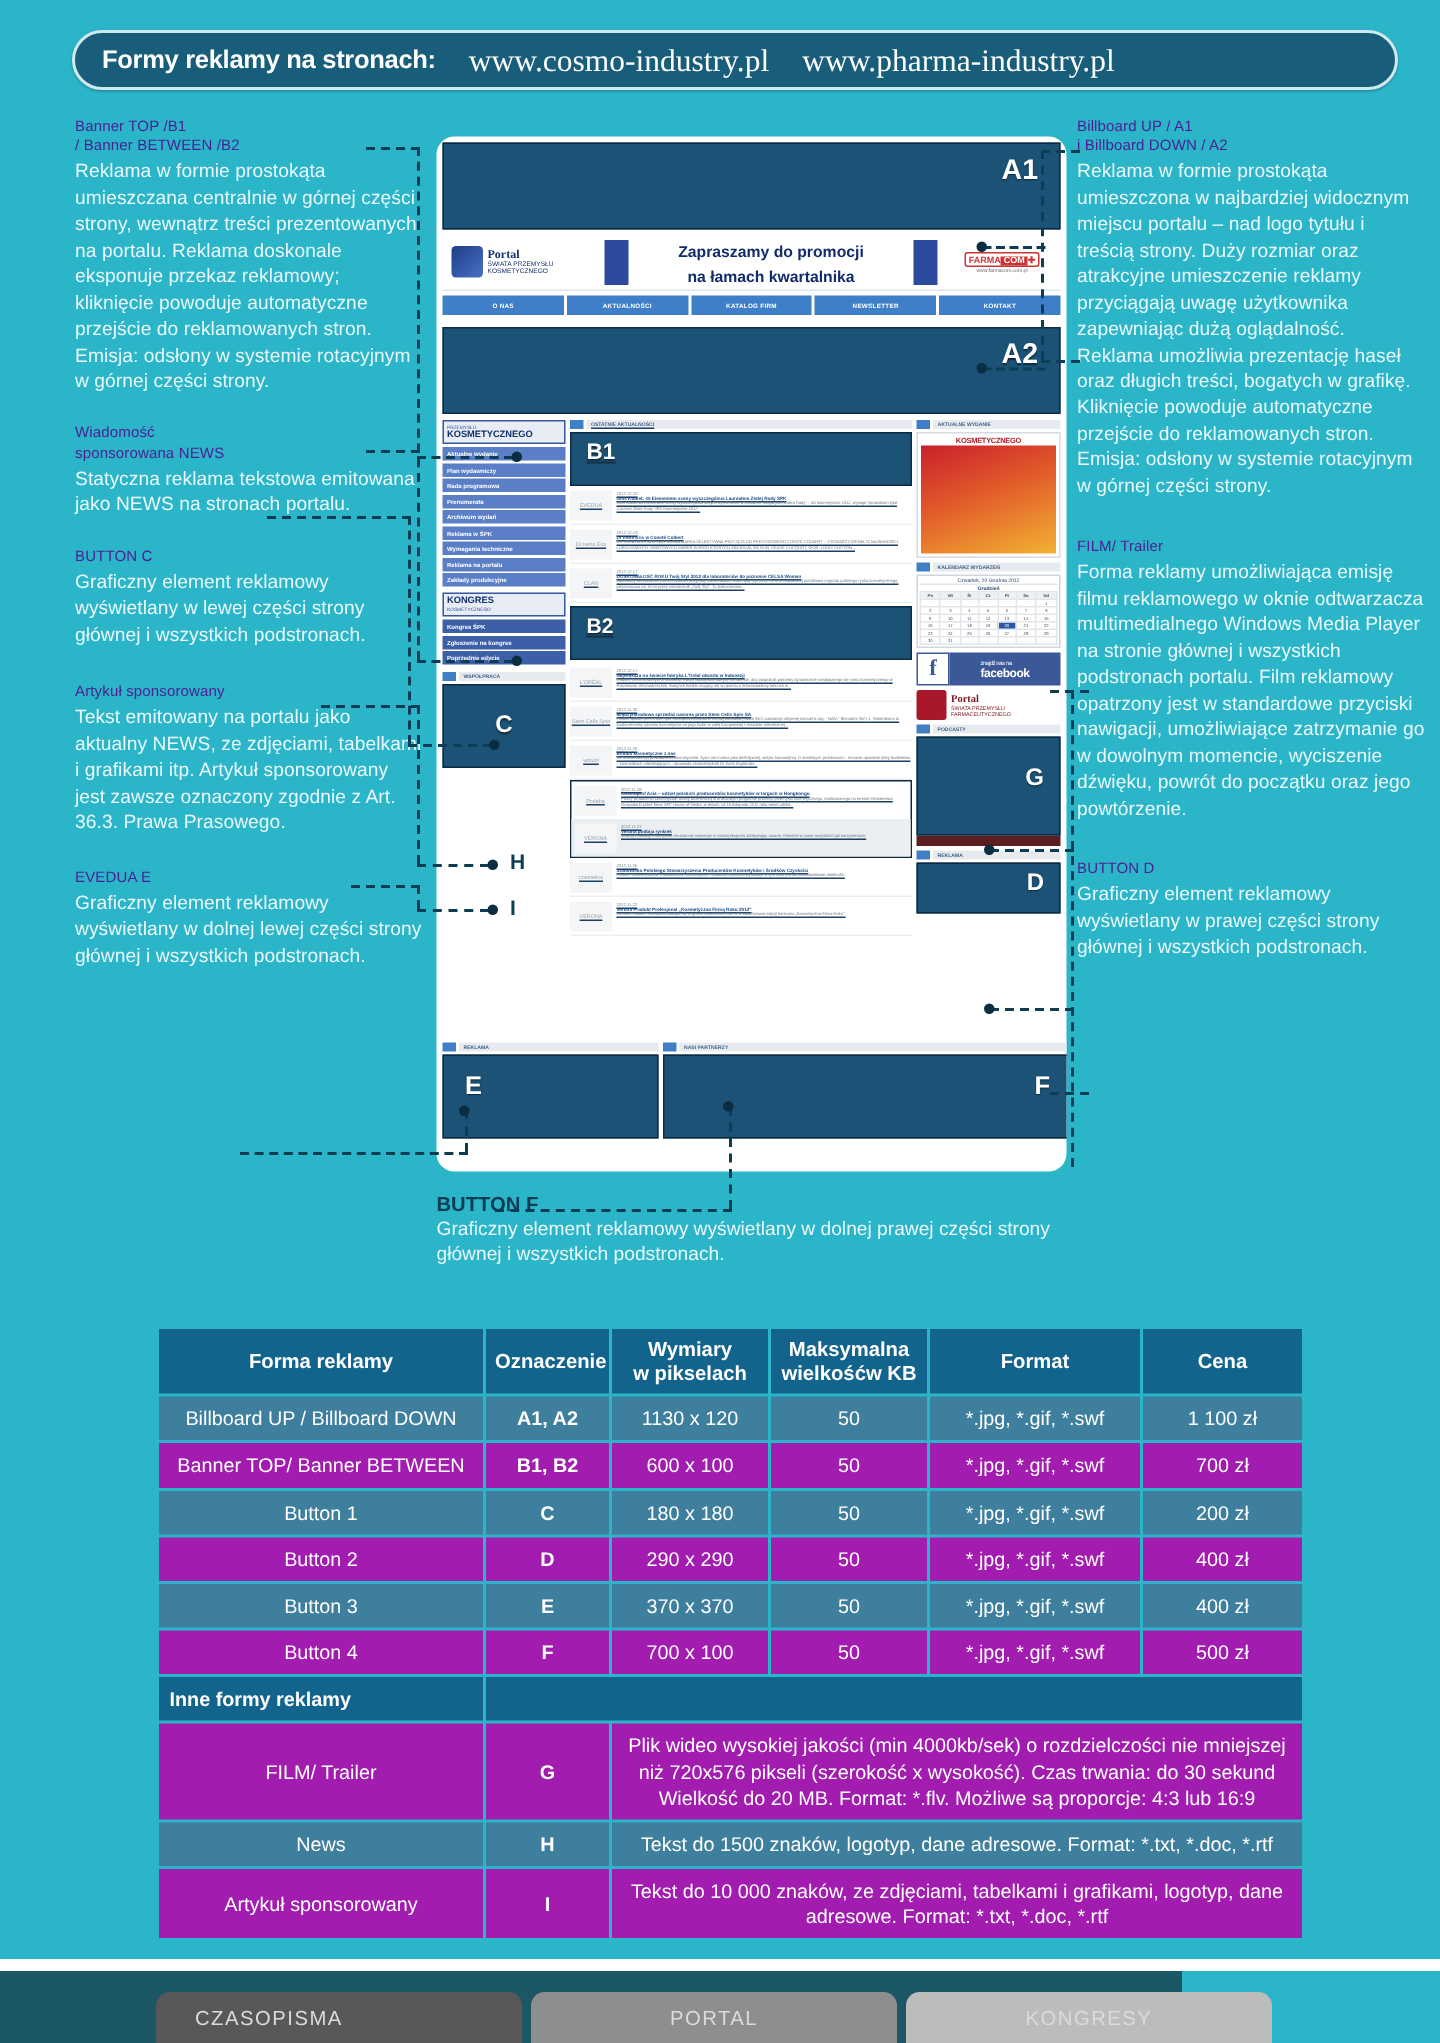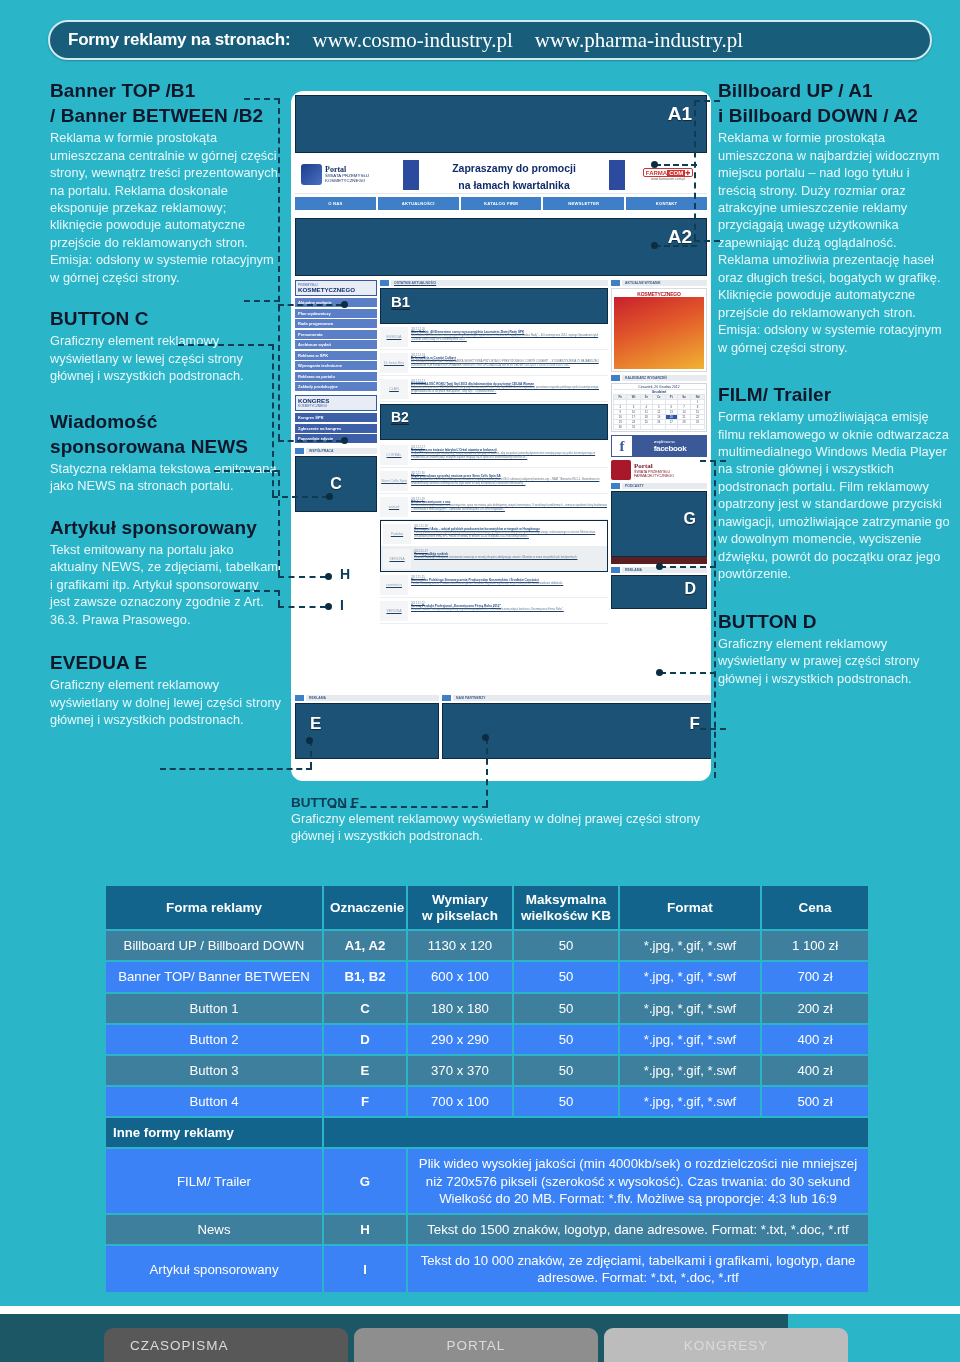--- a/index.html
+++ b/index.html
@@ -23,21 +23,21 @@
   .titlebar .url{
     color:#ffffff; font-family:"Liberation Serif", serif; font-size:21px;
     white-space:nowrap;
   }
   
   .body-wrap{ position:absolute; left:0; top:78px; width:960px; height:800px; }
   .col-left{ position:absolute; left:50px; top:0; width:232px; }
   .col-right{ position:absolute; left:718px; top:0; width:232px; }
   .block{ margin-bottom:16px; }
   .block h3{
-    color:#0f172a; font-size:19px; font-weight:bold; line-height:1.32;
+    color:#4c1d95; font-size:10px; font-weight:normal; line-height:1.32;
     margin-bottom:1px; letter-spacing:.1px;
   }
   .block p{
     color:#eaf8fb; font-size:12.8px; line-height:1.365; letter-spacing:.05px;
   }
   
   .panel{
     position:absolute; left:291px; top:91px; width:420px; height:690px;
     background:#ffffff; border-radius:12px; overflow:hidden;
   }
@@ -157,21 +157,21 @@
     border-collapse:separate; border-spacing:2px; table-layout:fixed;
   }
   table.rate th{
     background:#13648C; color:#fff; font-size:13.5px; font-weight:bold;
     padding:6px 6px; line-height:1.16; text-align:center;
   }
   table.rate td{
     background:#3F7F9E; color:#fff; font-size:13.2px; padding:6px 7px;
     text-align:center; line-height:1.3;
   }
-  table.rate tr.alt td{ background:#3b82f6; }
+  table.rate tr.alt td{ background:#a21caf; }
   td.l{ text-align:right; }
   td.desc{ text-align:left; font-size:12px; line-height:1.32; }
   td.bold{ font-weight:bold; }
   tr.section td{ background:#13648C; font-weight:bold; text-align:left; }
   tr.section td.blank{ background:#13648C; }
   
   .footer{
     position:absolute; left:0; bottom:0; width:788px; height:48px;
     background:#1B5765;
   }
@@ -195,27 +195,27 @@
   <span class="url">www.pharma-industry.pl</span>
 </div>
 
 <div class="body-wrap">
 
   <div class="col-left">
     <div class="block" style="margin-bottom:20px">
       <h3><span>Banner TOP /B1</span><br><span>/ Banner BETWEEN /B2</span></h3>
       <p>Reklama w formie prostokąta umieszczana centralnie w górnej części strony, wewnątrz treści prezentowanych na portalu. Reklama doskonale eksponuje przekaz reklamowy; kliknięcie powoduje automatyczne przejście do reklamowanych stron. Emisja: odsłony w systemie rotacyjnym w górnej części strony.</p>
     </div>
+    <div class="block" style="margin-bottom:20px">
+      <h3><span>Wiadomość</span><br><span>sponsorowana NEWS</span></h3>
+      <p>Statyczna reklama tekstowa emitowana jako NEWS na stronach portalu.</p>
+    </div>
     <div class="block" style="margin-bottom:24px">
       <h3>BUTTON C</h3>
       <p>Graficzny element reklamowy wyświetlany w lewej części strony głównej i wszystkich podstronach.</p>
-    </div>
-    <div class="block" style="margin-bottom:20px">
-      <h3><span>Wiadomość</span><br><span>sponsorowana NEWS</span></h3>
-      <p>Statyczna reklama tekstowa emitowana jako NEWS na stronach portalu.</p>
     </div>
     <div class="block" style="margin-bottom:22px">
       <h3>Artykuł sponsorowany</h3>
       <p>Tekst emitowany na portalu jako aktualny NEWS, ze zdjęciami, tabelkami i grafikami itp. Artykuł sponsorowany jest zawsze oznaczony zgodnie z Art. 36.3. Prawa Prasowego.</p>
     </div>
     <div class="block">
       <h3>EVEDUA E</h3>
       <p>Graficzny element reklamowy wyświetlany w dolnej lewej części strony głównej i wszystkich podstronach.</p>
     </div>
   </div>

